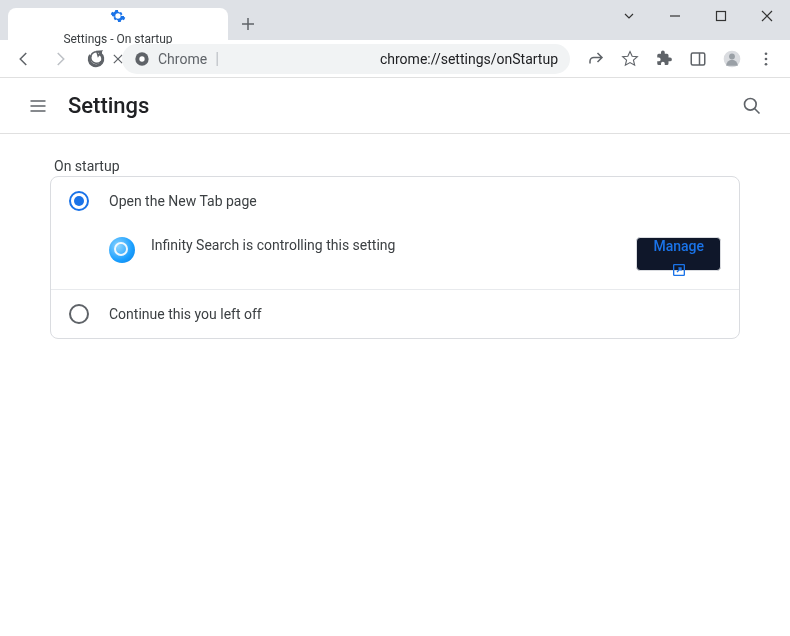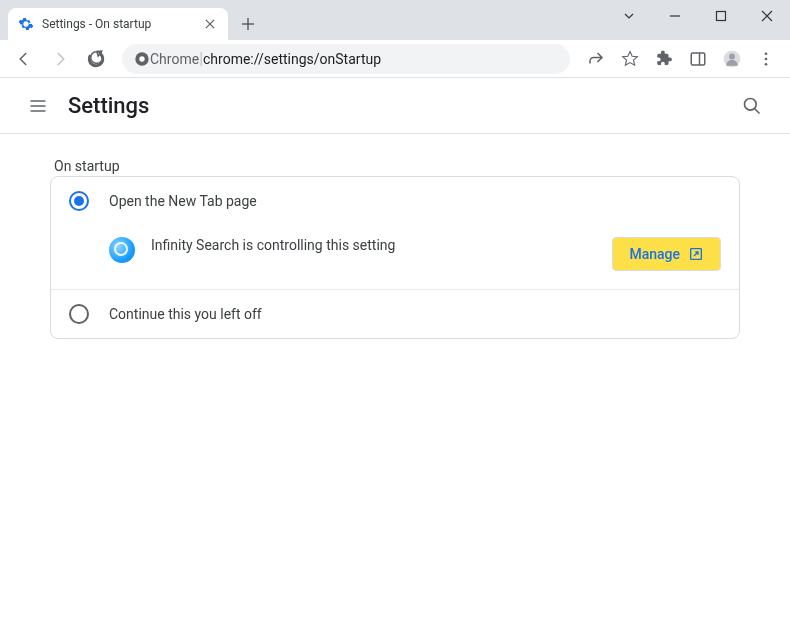--- a/index.html
+++ b/index.html
@@ -5,34 +5,34 @@
     * { margin: 0; padding: 0; box-sizing: border-box; font-family: 'Segoe UI', Roboto, Arial, sans-serif; }
     body { width: 790px; height: 636px; background: #fff; overflow: hidden; position: relative; }
     
     
     .window-controls { position: absolute; top: 0; right: 0; display: flex; height: 32px; align-items: center; z-index: 10; }
     .win-ctrl { width: 46px; height: 32px; display: flex; align-items: center; justify-content: center; color: #333; }
     .win-ctrl svg { width: 12px; height: 12px; }
     
     
     .tab-strip { height: 40px; background: #dee1e6; display: flex; align-items: flex-end; padding-left: 8px; padding-top: 8px; }
-    .tab { height: 32px; background: #fff; border-radius: 8px 8px 0 0; display: flex; align-items: center; padding: 0 10px; min-width: 220px; gap: 8px; }
+    .tab { height: 32px; background: #fff; border-radius: 8px 8px 0 0; display: flex; align-items: center; padding: 0 10px; min-width: 220px; gap: 8px; flex-direction: column; }
     .tab-icon { width: 16px; height: 16px; display: flex; align-items: center; justify-content: center; }
     .tab-title { font-size: 12px; color: #3c4043; flex: 1; }
     .tab-close { width: 16px; height: 16px; display: flex; align-items: center; justify-content: center; color: #5f6368; border-radius: 50%; }
     .new-tab { width: 28px; height: 28px; display: flex; align-items: center; justify-content: center; margin-left: 6px; margin-bottom: 2px; color: #5f6368; border-radius: 50%; }
     
     
     .toolbar { height: 38px; background: #fff; border-bottom: 1px solid #e0e0e0; display: flex; align-items: center; padding: 0 8px; gap: 4px; }
     .tbtn { width: 32px; height: 32px; display: flex; align-items: center; justify-content: center; color: #5f6368; border-radius: 50%; }
     .tbtn.disabled { color: #bdc1c6; }
-    .omnibox { flex: 1; height: 30px; background: #f1f3f4; border-radius: 15px; display: flex; align-items: center; padding: 0 12px; margin: 0 6px; }
+    .omnibox { flex: 1; height: 30px; background: #f1f3f4; border-radius: 15px; display: flex; align-items: center; padding: 0 12px; gap: 8px; margin: 0 6px; }
     .omni-label { color: #5f6368; font-size: 14px; }
     .omni-sep { color: #bdc1c6; }
-    .omni-url { color: #202124; font-size: 14px; flex: 1; }
+    .omni-url { color: #202124; font-size: 14px; flex: 1; text-align: right; }
     .rspace { display: flex; align-items: center; gap: 2px; }
     
     
     .settings-header { height: 56px; display: flex; align-items: center; padding: 0 18px; border-bottom: 1px solid #e0e0e0; justify-content: flex-end; }
     .menu-icon { width: 40px; height: 40px; display: flex; align-items: center; justify-content: center; color: #5f6368; margin-right: 10px; }
     .settings-title { font-size: 22px; color: #202124; font-weight: 500; flex: 1; }
     .search-icon-btn { width: 40px; height: 40px; display: flex; align-items: center; justify-content: center; color: #5f6368; }
     
     
     .content { padding: 24px 50px; }
@@ -43,21 +43,21 @@
     .radio { width: 20px; height: 20px; border: 2px solid #5f6368; border-radius: 50%; flex-shrink: 0; position: relative; }
     .radio.selected { border-color: #1a73e8; }
     .radio.selected::after { content: ''; position: absolute; top: 3px; left: 3px; width: 10px; height: 10px; background: #1a73e8; border-radius: 50%; }
     .radio-label { font-size: 14px; color: #3c4043; }
     
     .ext-row { display: flex; align-items: flex-start; padding: 12px 18px 18px 58px; gap: 16px; }
     .ext-icon { width: 26px; height: 26px; border-radius: 50%; background: radial-gradient(circle at 35% 35%, #8ed5ff, #1a9fff 60%, #0a7de0); flex-shrink: 0; position: relative; }
     .ext-icon::after { content: ''; position: absolute; top: 5px; left: 5px; width: 10px; height: 10px; border: 2px solid rgba(255,255,255,0.9); border-radius: 50%; }
     .ext-text { font-size: 14px; color: #3c4043; flex: 1; }
     .ext-buttons { display: flex; gap: 8px; }
-    .obtn { height: 34px; padding: 0 16px; border: 1px solid #dadce0; border-radius: 4px; background: #fde047; color: #1a73e8; font-size: 14px; font-weight: 500; display: flex; align-items: center; gap: 8px; }
+    .obtn { height: 34px; padding: 0 16px; border: 1px solid #dadce0; border-radius: 4px; background: #0f172a; color: #1a73e8; font-size: 14px; font-weight: 500; display: flex; align-items: center; gap: 8px; flex-direction: column; }
     
     svg { display: block; }
   </style>
 </head>
 <body>
 
 <div class="window-controls">
   <div class="win-ctrl">
     <svg viewBox="0 0 12 12">
         <path d="M2 4l4 4 4-4" stroke="#333" stroke-width="1.2" fill="none"></path>

